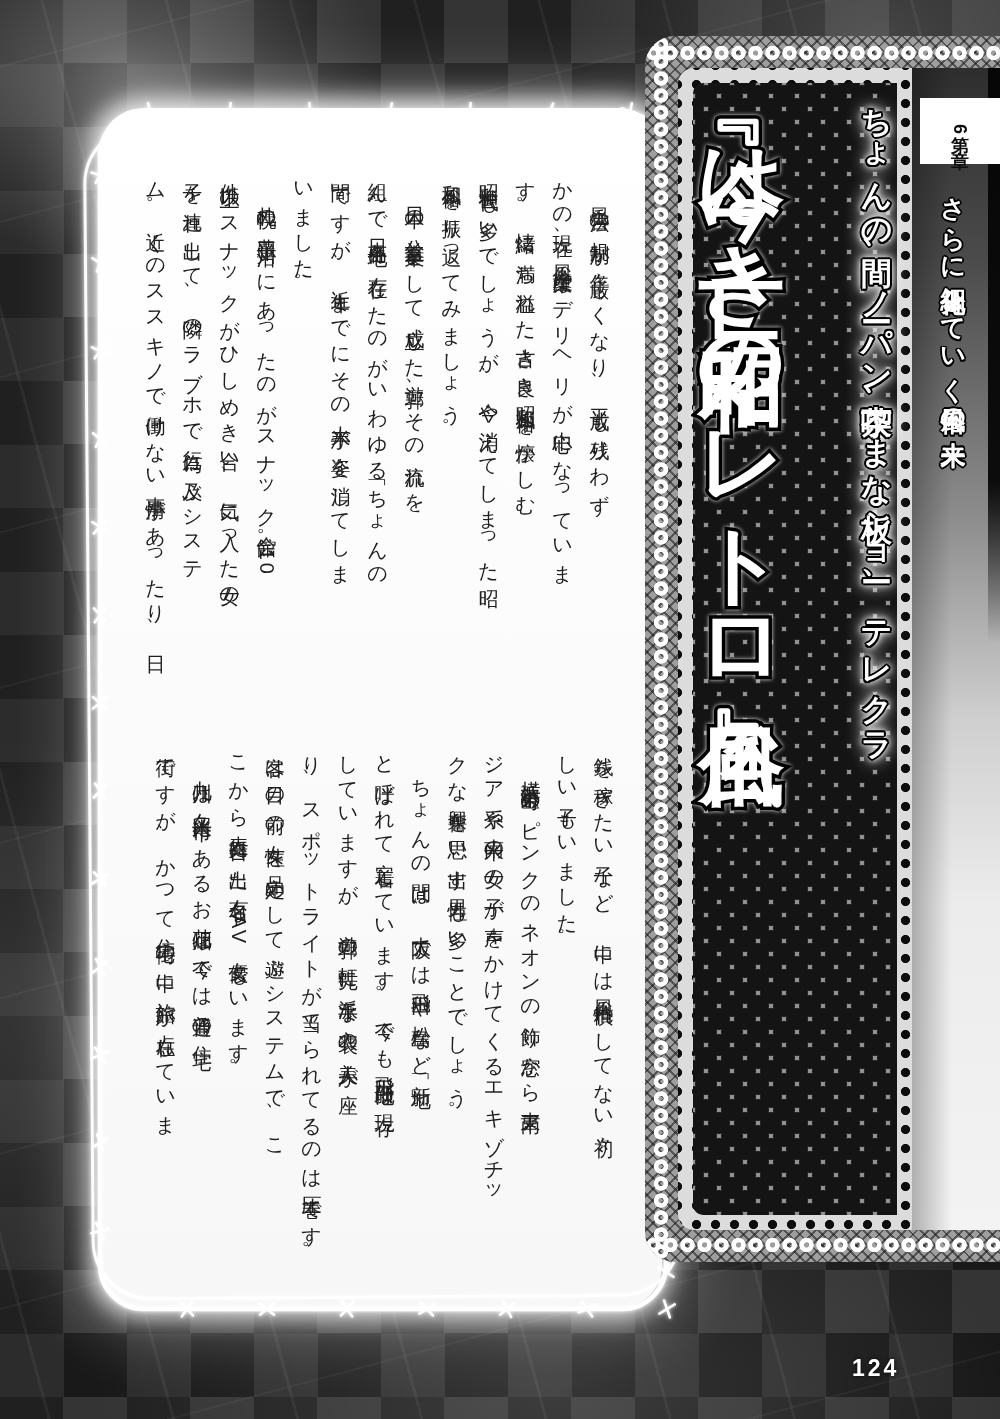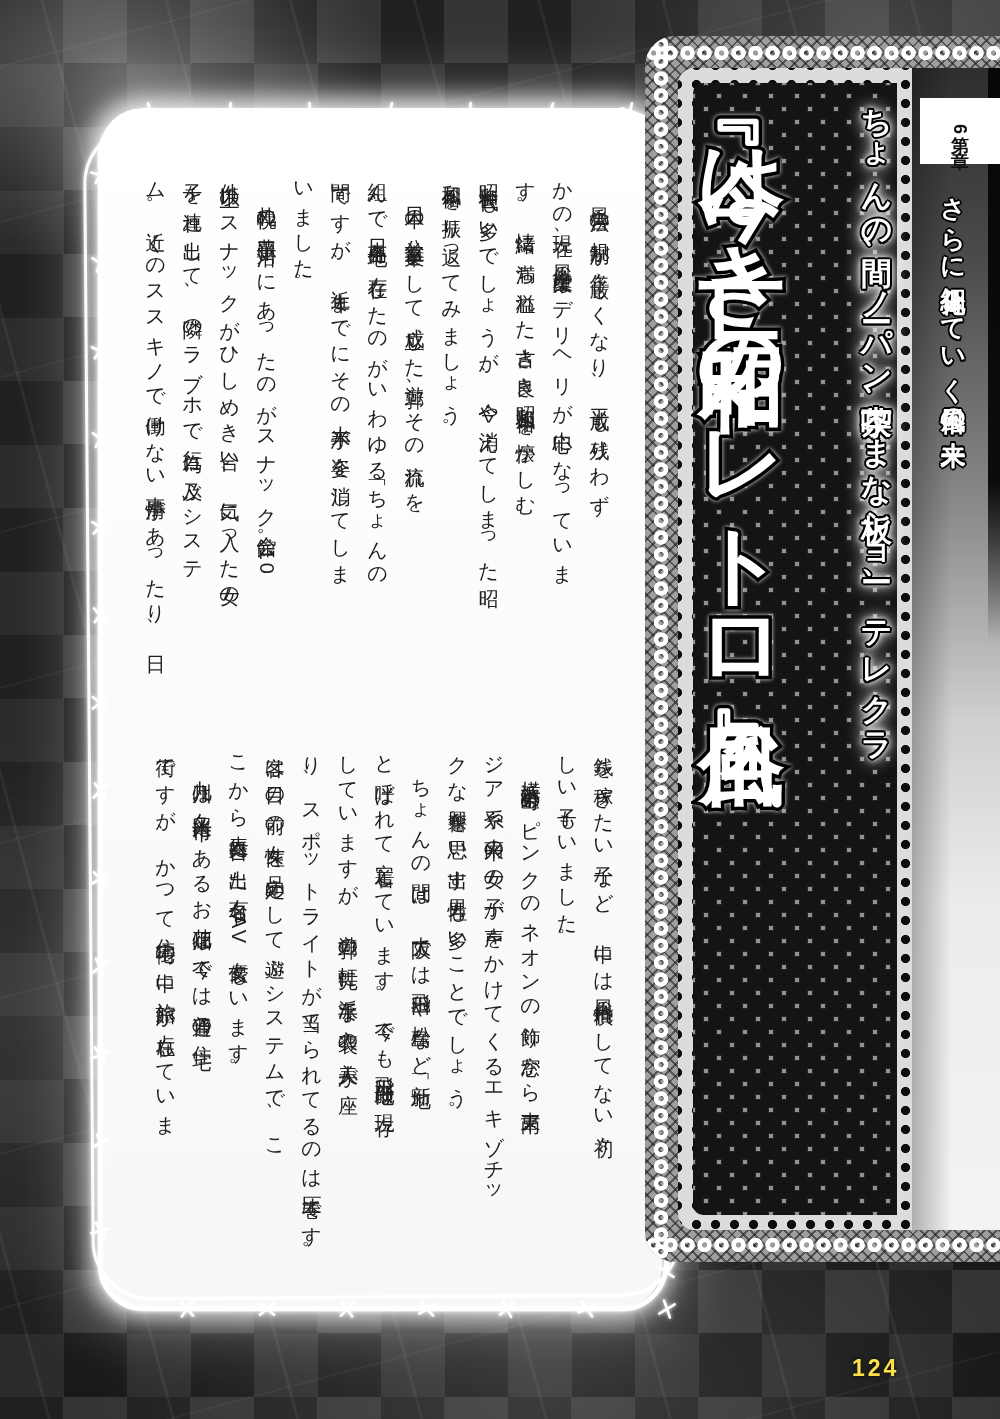--- a/index.html
+++ b/index.html
@@ -110,21 +110,21 @@
   }
   .chapter-title{
     position:absolute;top:112px;left:27px;
     writing-mode:vertical-rl;text-orientation:mixed;
     font-size:25px;font-weight:700;color:#fff;letter-spacing:1px;line-height:1.1;
     text-shadow:1.8px 0 #000,-1.8px 0 #000,0 1.8px #000,0 -1.8px #000,1.3px 1.3px #000,-1.3px -1.3px #000,1.3px -1.3px #000,-1.3px 1.3px #000;
   }
   
   .page-number{
     position:absolute;left:852px;top:1355px;z-index:5;
-    color:#fde047;font-size:23px;font-weight:700;letter-spacing:3px;
+    color:#ffffff;font-size:23px;font-weight:700;letter-spacing:3px;
     text-shadow:0 0 4px rgba(0,0,0,.9);
   }
 </style>
 </head>
 <body>
 
 <div class="bg"></div>
 
 <div class="panel"></div>
 

